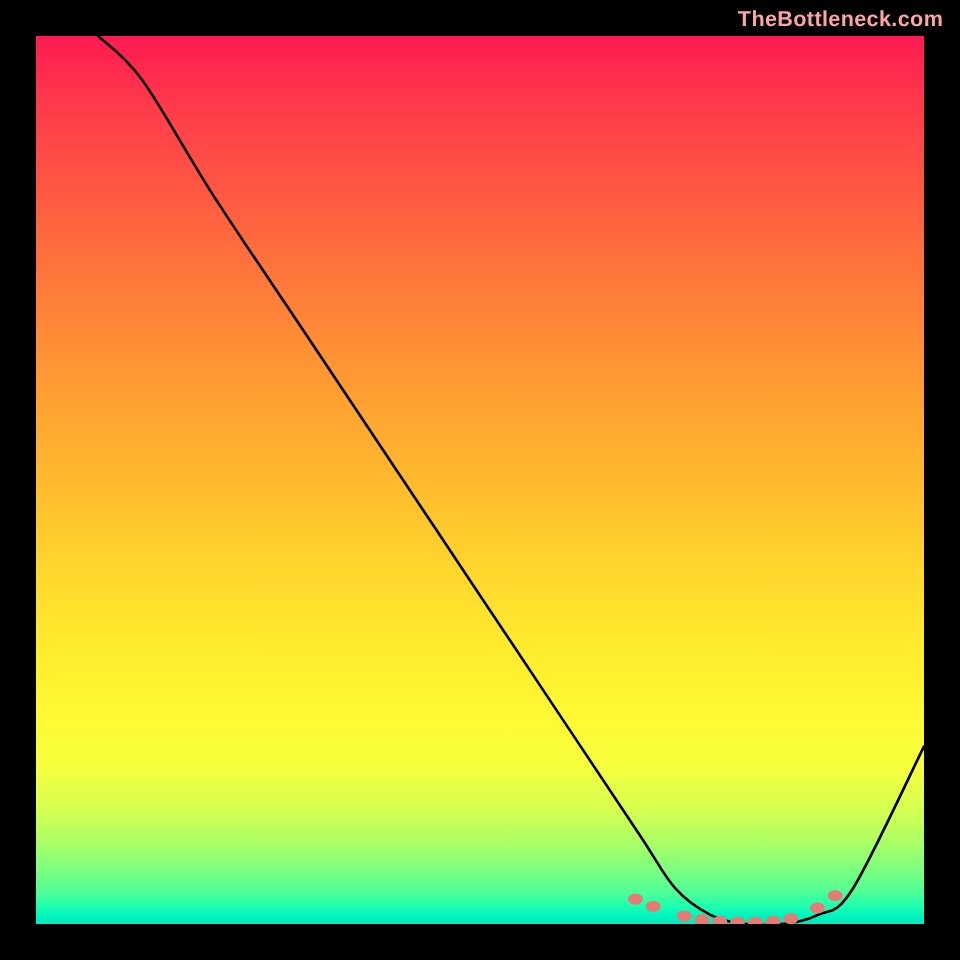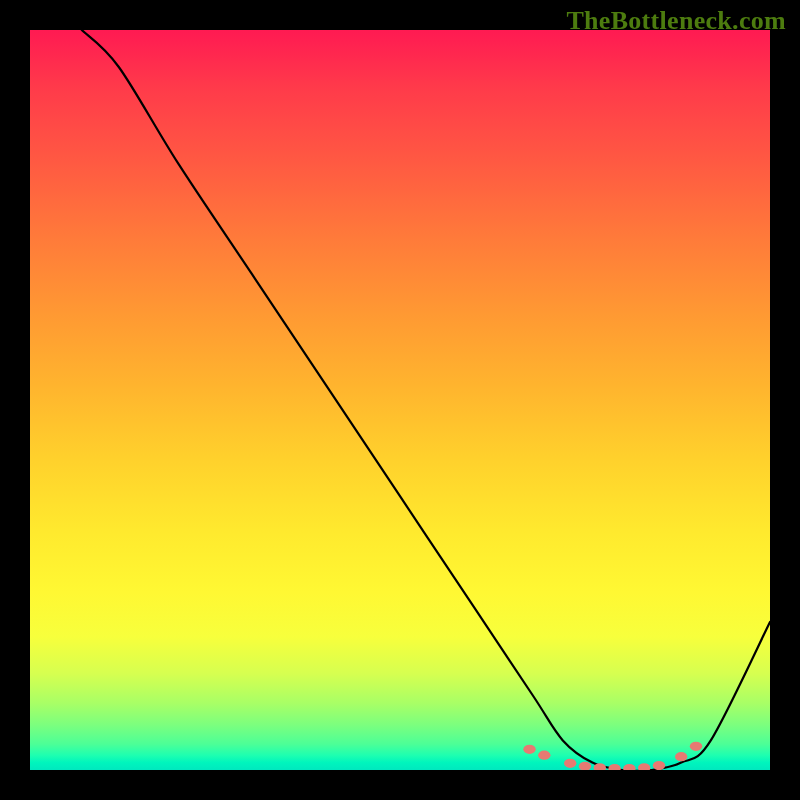--- a/index.html
+++ b/index.html
@@ -8,26 +8,25 @@
     height: 800px;
     background: #000;
     position: relative;
     font-family: Arial, Helvetica, sans-serif;
     overflow: hidden;
   }
   .watermark {
     position: absolute;
     top: 6px;
     right: 14px;
-    font-size: 26px;
+    font-size: 18px;
     font-weight: 600;
-    color: #4d7c0f;
+    color: #fca5a5;
     letter-spacing: 0.3px;
     z-index: 10;
-    font-family: Liberation Serif, serif;
   }
   .plot-area {
     position: absolute;
     left: 30px;
     top: 30px;
     width: 740px;
     height: 740px;
     overflow: hidden;
   }
   .gradient-bg {

